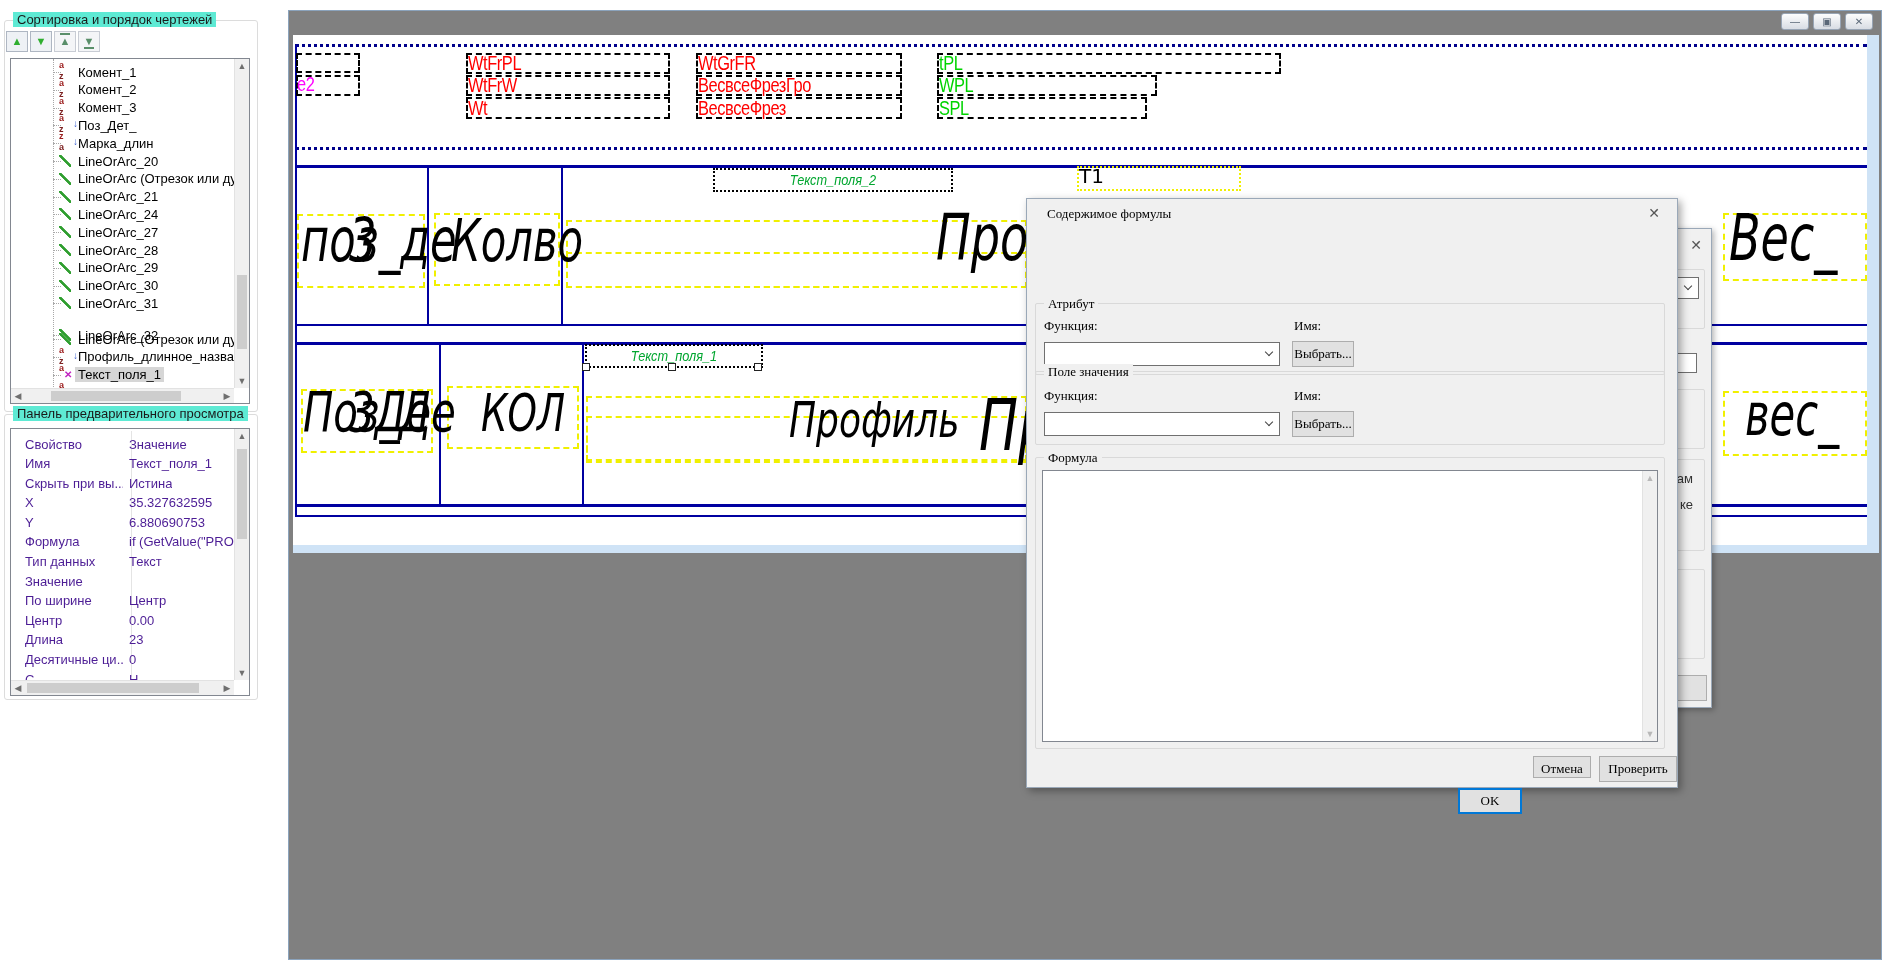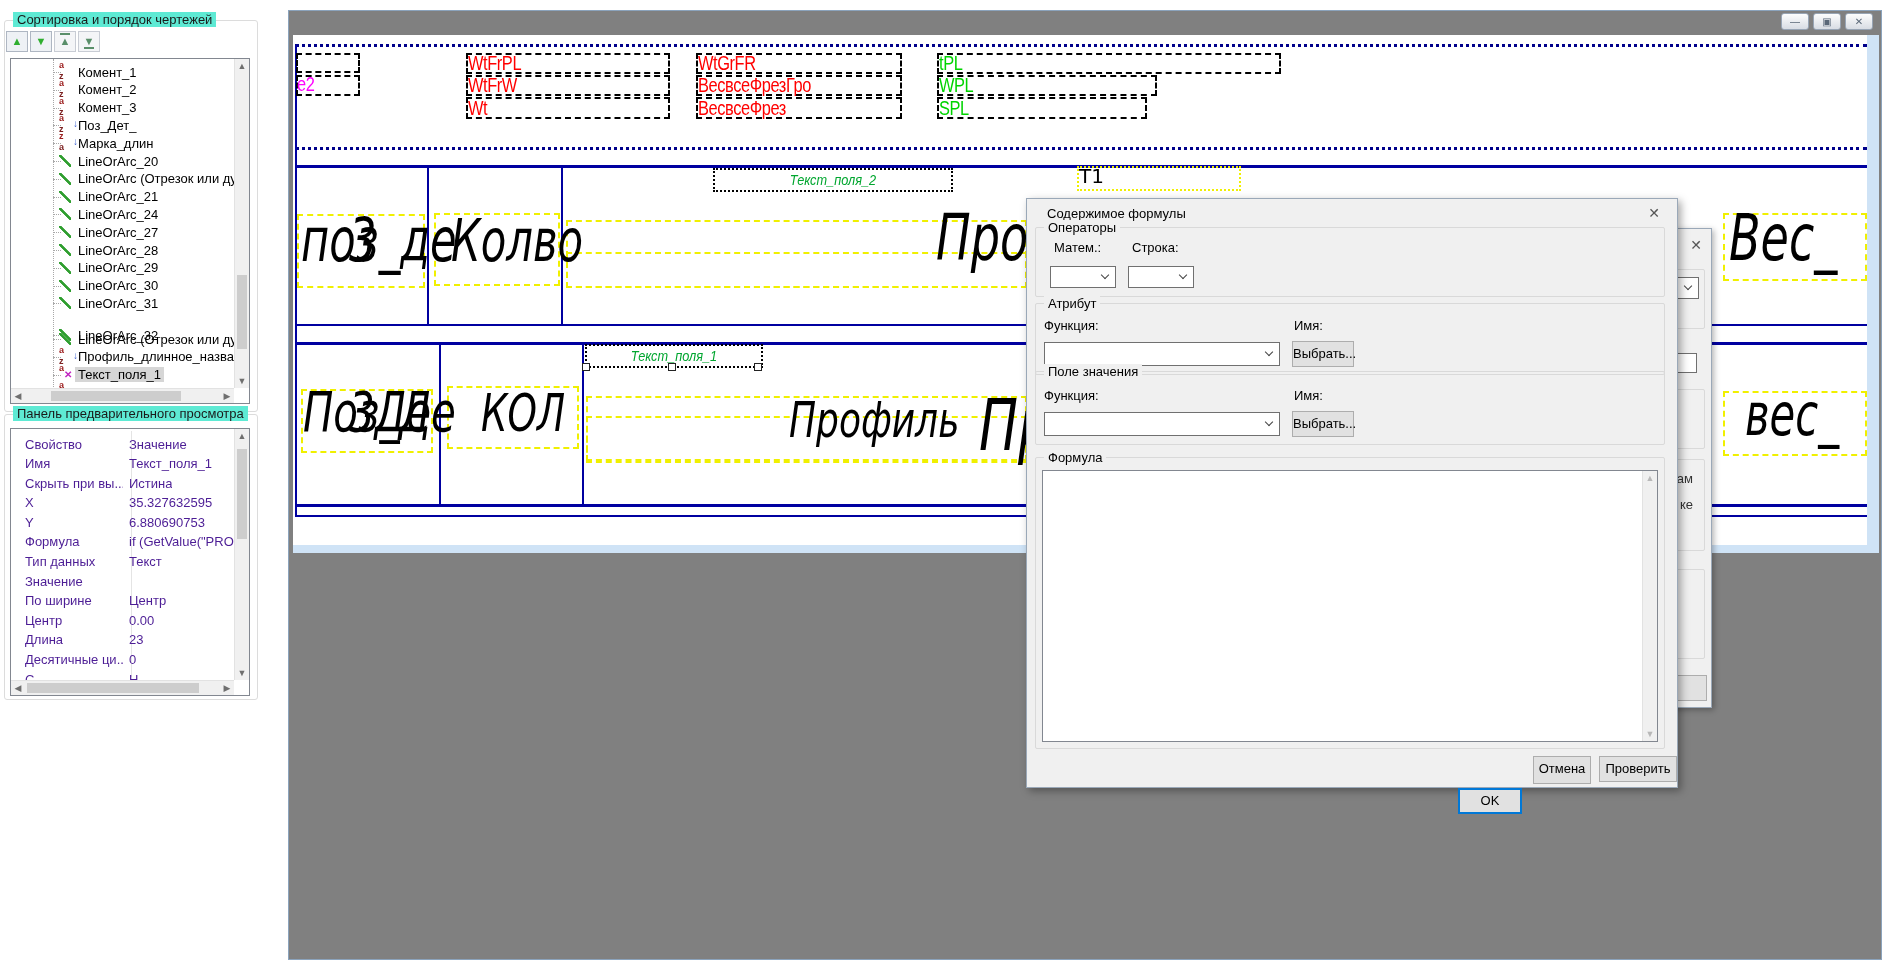--- a/index.html
+++ b/index.html
@@ -433,35 +433,24 @@
   </div>
   <div class="combo" style="left:6px;top:124px;right:14px;height:20px;"></div>
   <div class="etch" style="left:4px;top:160px;right:6px;height:60px;"></div>
   <div class="etch" style="left:4px;top:230px;right:6px;height:92px;"></div>
   <span class="lbl" style="right:18px;top:242px;color:#333;">ам</span>
   <span class="lbl" style="right:18px;top:268px;color:#333;">ке</span>
   <div class="etch" style="left:4px;top:340px;right:6px;height:90px;"></div>
   <div class="btn" style="left:14px;top:446px;right:4px;height:26px;line-height:24px;">тмена</div>
 </div>
 
-<div class="dlg" style="left:1026px;top:198px;width:652px;height:590px;z-index:5;">
+<div class="dlg" style="left:1026px;top:198px;width:652px;height:590px;z-index:5;font-family:Liberation Serif, serif;">
   <span class="dlgtitle">Содержимое формулы</span>
   <div class="dlgx" style="right:14px;top:6px;">✕</div>
 
-  <div class="etch" style="left:8px;top:28px;width:630px;height:70px;">
-    <span class="etchlbl">Операторы</span>
-    <span class="lbl" style="left:18px;top:12px;">Матем.:</span>
-    <span class="lbl" style="left:96px;top:12px;">Строка:</span>
-    <div class="combo" style="left:14px;top:38px;width:66px;height:22px;">
-        <i class="cv"></i>
-      </div>
-    <div class="combo" style="left:92px;top:38px;width:66px;height:22px;">
-        <i class="cv"></i>
-      </div>
-  </div>
 
   <div class="etch" style="left:8px;top:104px;width:630px;height:72px;">
     <span class="etchlbl">Атрибут</span>
     <span class="lbl" style="left:8px;top:14px;">Функция:</span>
     <span class="lbl" style="left:258px;top:14px;">Имя:</span>
     <div class="combo" style="left:8px;top:38px;width:236px;height:24px;">
         <i class="cv"></i>
       </div>
     <div class="btn" style="left:256px;top:37px;width:62px;height:26px;line-height:24px;">Выбрать...</div>
   </div>
@@ -498,15 +487,15 @@
           <div class="fline"></div>
         </div>
       <div class="sb" style="right:0;top:0;bottom:0;width:15px;border-left:1px solid #e2e2e2;">
         <span class="sbarr" style="top:0;color:#b8b8b8;">▲</span>
         <span class="sbarr" style="bottom:0;color:#b8b8b8;">▼</span>
       </div>
     </div>
   </div>
 
   <div class="btn def" style="left:431px;top:557px;width:64px;height:26px;line-height:22px;">OK</div>
-  <div class="btn" style="left:506px;top:557px;width:58px;height:28px;line-height:24px;">Отмена</div>
+  <div class="btn" style="left:506px;top:557px;width:58px;height:22px;line-height:24px;">Отмена</div>
   <div class="btn" style="left:572px;top:557px;width:78px;height:26px;line-height:24px;">Проверить</div>
 </div>
 
 </body></html>

